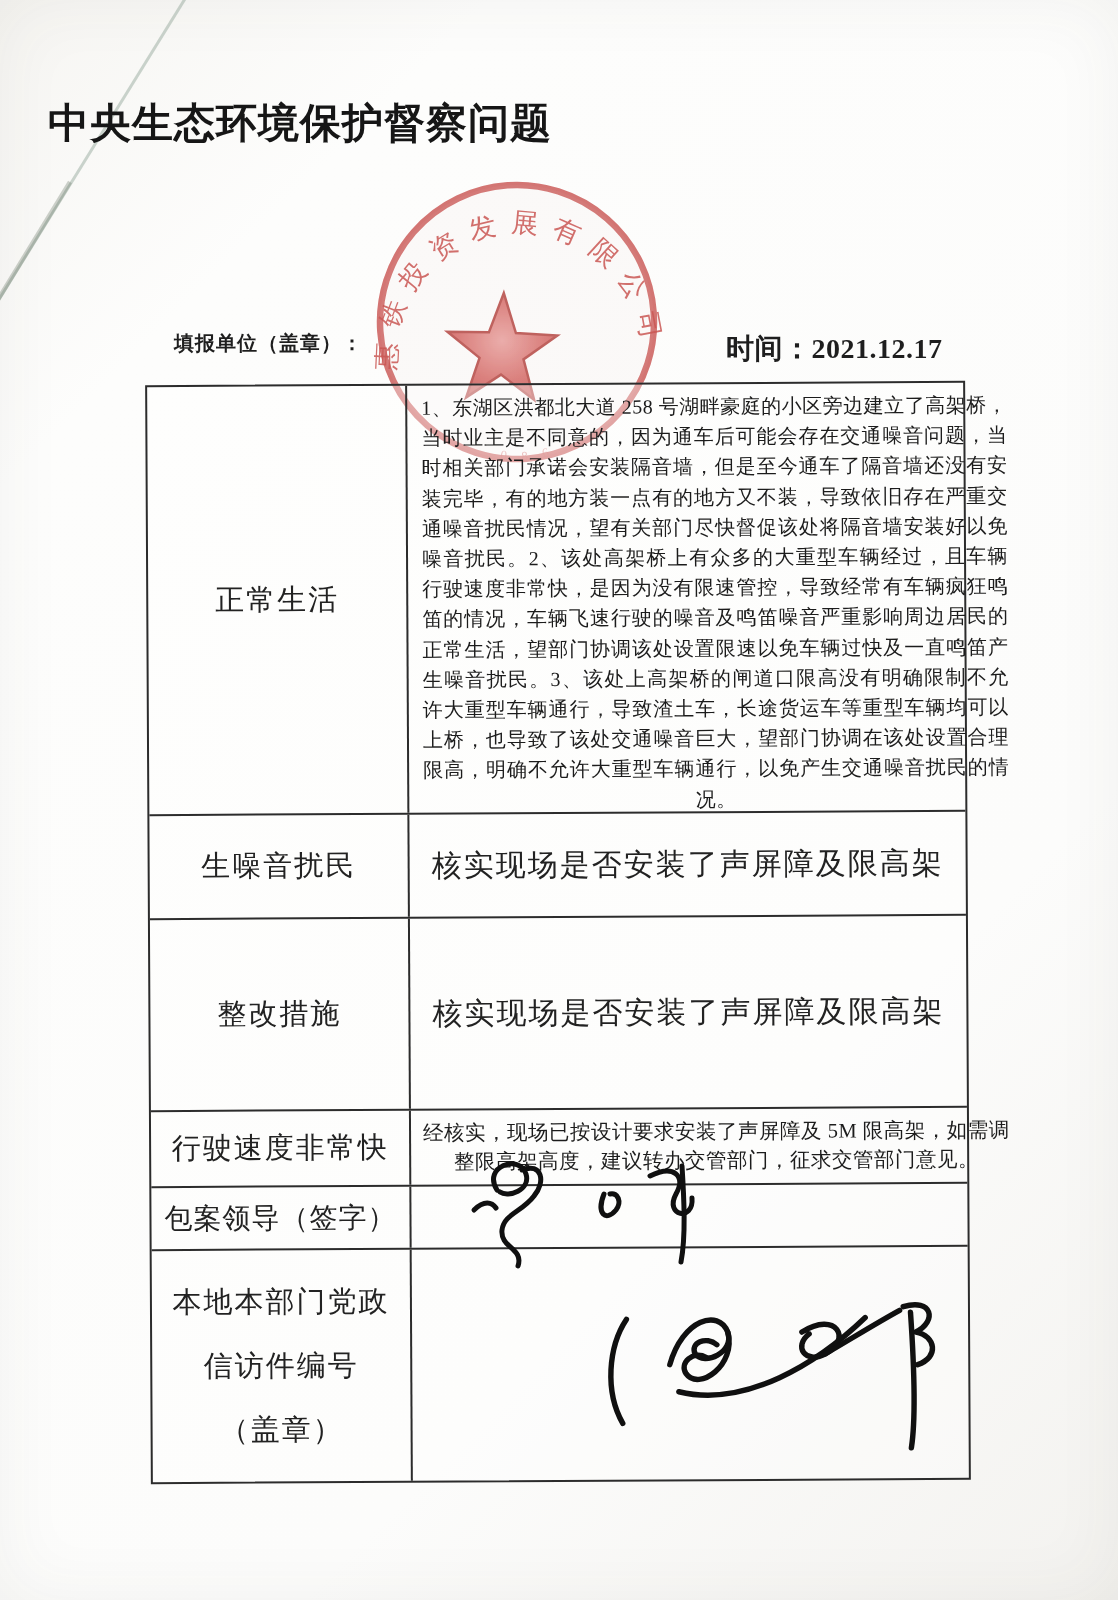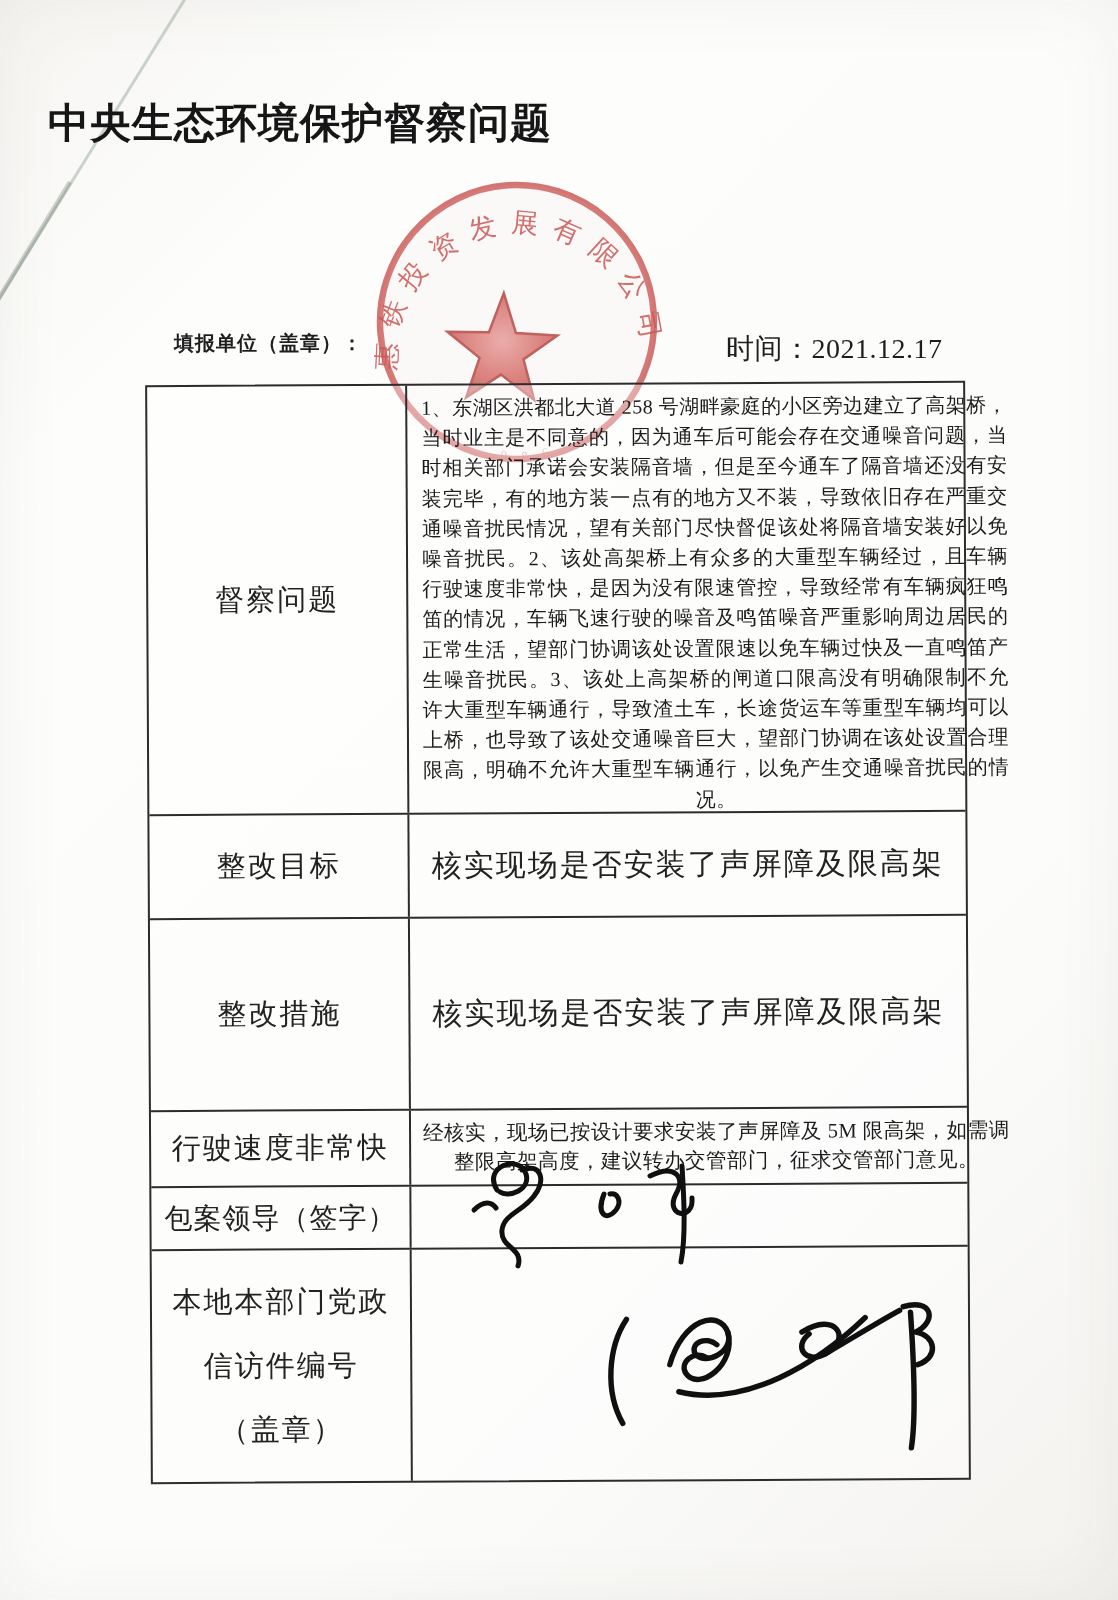--- a/index.html
+++ b/index.html
@@ -13,21 +13,21 @@
     color:#1e1e1e;
     box-shadow:inset 0 0 70px rgba(60,60,55,.06);
   }
   
   .artifact{position:absolute;left:0;top:0;pointer-events:none;}
   
   .title{position:absolute;top:96px;left:0;width:100%;text-align:left;
     font-weight:bold;font-size:41px;line-height:54px;letter-spacing:1px;color:#161616;padding-left:48px;}
   
   .meta-unit{position:absolute;left:174px;top:330px;font-size:20px;font-weight:600;letter-spacing:1px;}
-  .meta-time{position:absolute;left:726px;top:330px;font-size:28px;font-weight:400;letter-spacing:.5px;}
+  .meta-time{position:absolute;left:726px;top:330px;font-size:28px;font-weight:700;letter-spacing:.5px;}
   
   .stamp{position:absolute;left:372px;top:176px;width:290px;height:292px;
     mix-blend-mode:multiply;opacity:.88;transform:rotate(-4deg);}
   
   .form-table{
     position:absolute;left:148px;top:383px;width:816px;
     border:2.5px solid #2c2c2c;transform:rotate(-.3deg);
     background:rgba(255,255,255,.35);
   }
   .row{display:flex;border-bottom:2px solid #2c2c2c;}
@@ -91,21 +91,21 @@
     </text>
     <text font-size="13" letter-spacing="6" fill="#cf5a57" opacity="0.6" font-family="Liberation Serif, DejaVu Serif, serif">
       <textPath href="#arcBottom" startOffset="50%" text-anchor="middle">0 8 6</textPath>
     </text>
   </svg>
 
   <div class="form-table">
 
     <div class="row row-problem">
       <div class="cell-label">
-        <span>督察问题</span>
+        <span>正常生活</span>
       </div>
       <div class="cell-content">
         <div class="problem-text">
           <div class="jline">1、东湖区洪都北大道 258 号湖畔豪庭的小区旁边建立了高架桥，</div>
           <div class="jline">当时业主是不同意的，因为通车后可能会存在交通噪音问题，当</div>
           <div class="jline">时相关部门承诺会安装隔音墙，但是至今通车了隔音墙还没有安</div>
           <div class="jline">装完毕，有的地方装一点有的地方又不装，导致依旧存在严重交</div>
           <div class="jline">通噪音扰民情况，望有关部门尽快督促该处将隔音墙安装好以免</div>
           <div class="jline">噪音扰民。2、该处高架桥上有众多的大重型车辆经过，且车辆</div>
           <div class="jline">行驶速度非常快，是因为没有限速管控，导致经常有车辆疯狂鸣</div>
@@ -115,21 +115,21 @@
           <div class="jline">许大重型车辆通行，导致渣土车，长途货运车等重型车辆均可以</div>
           <div class="jline">上桥，也导致了该处交通噪音巨大，望部门协调在该处设置合理</div>
           <div class="jline">限高，明确不允许大重型车辆通行，以免产生交通噪音扰民的情</div>
           <div class="cline">况。</div>
         </div>
       </div>
     </div>
 
     <div class="row row-goal">
       <div class="cell-label">
-        <span>整改目标</span>
+        <span>生噪音扰民</span>
       </div>
       <div class="cell-content">
         <div class="center-content">核实现场是否安装了声屏障及限高架</div>
       </div>
     </div>
 
     <div class="row row-measure">
       <div class="cell-label">
         <span>整改措施</span>
       </div>

